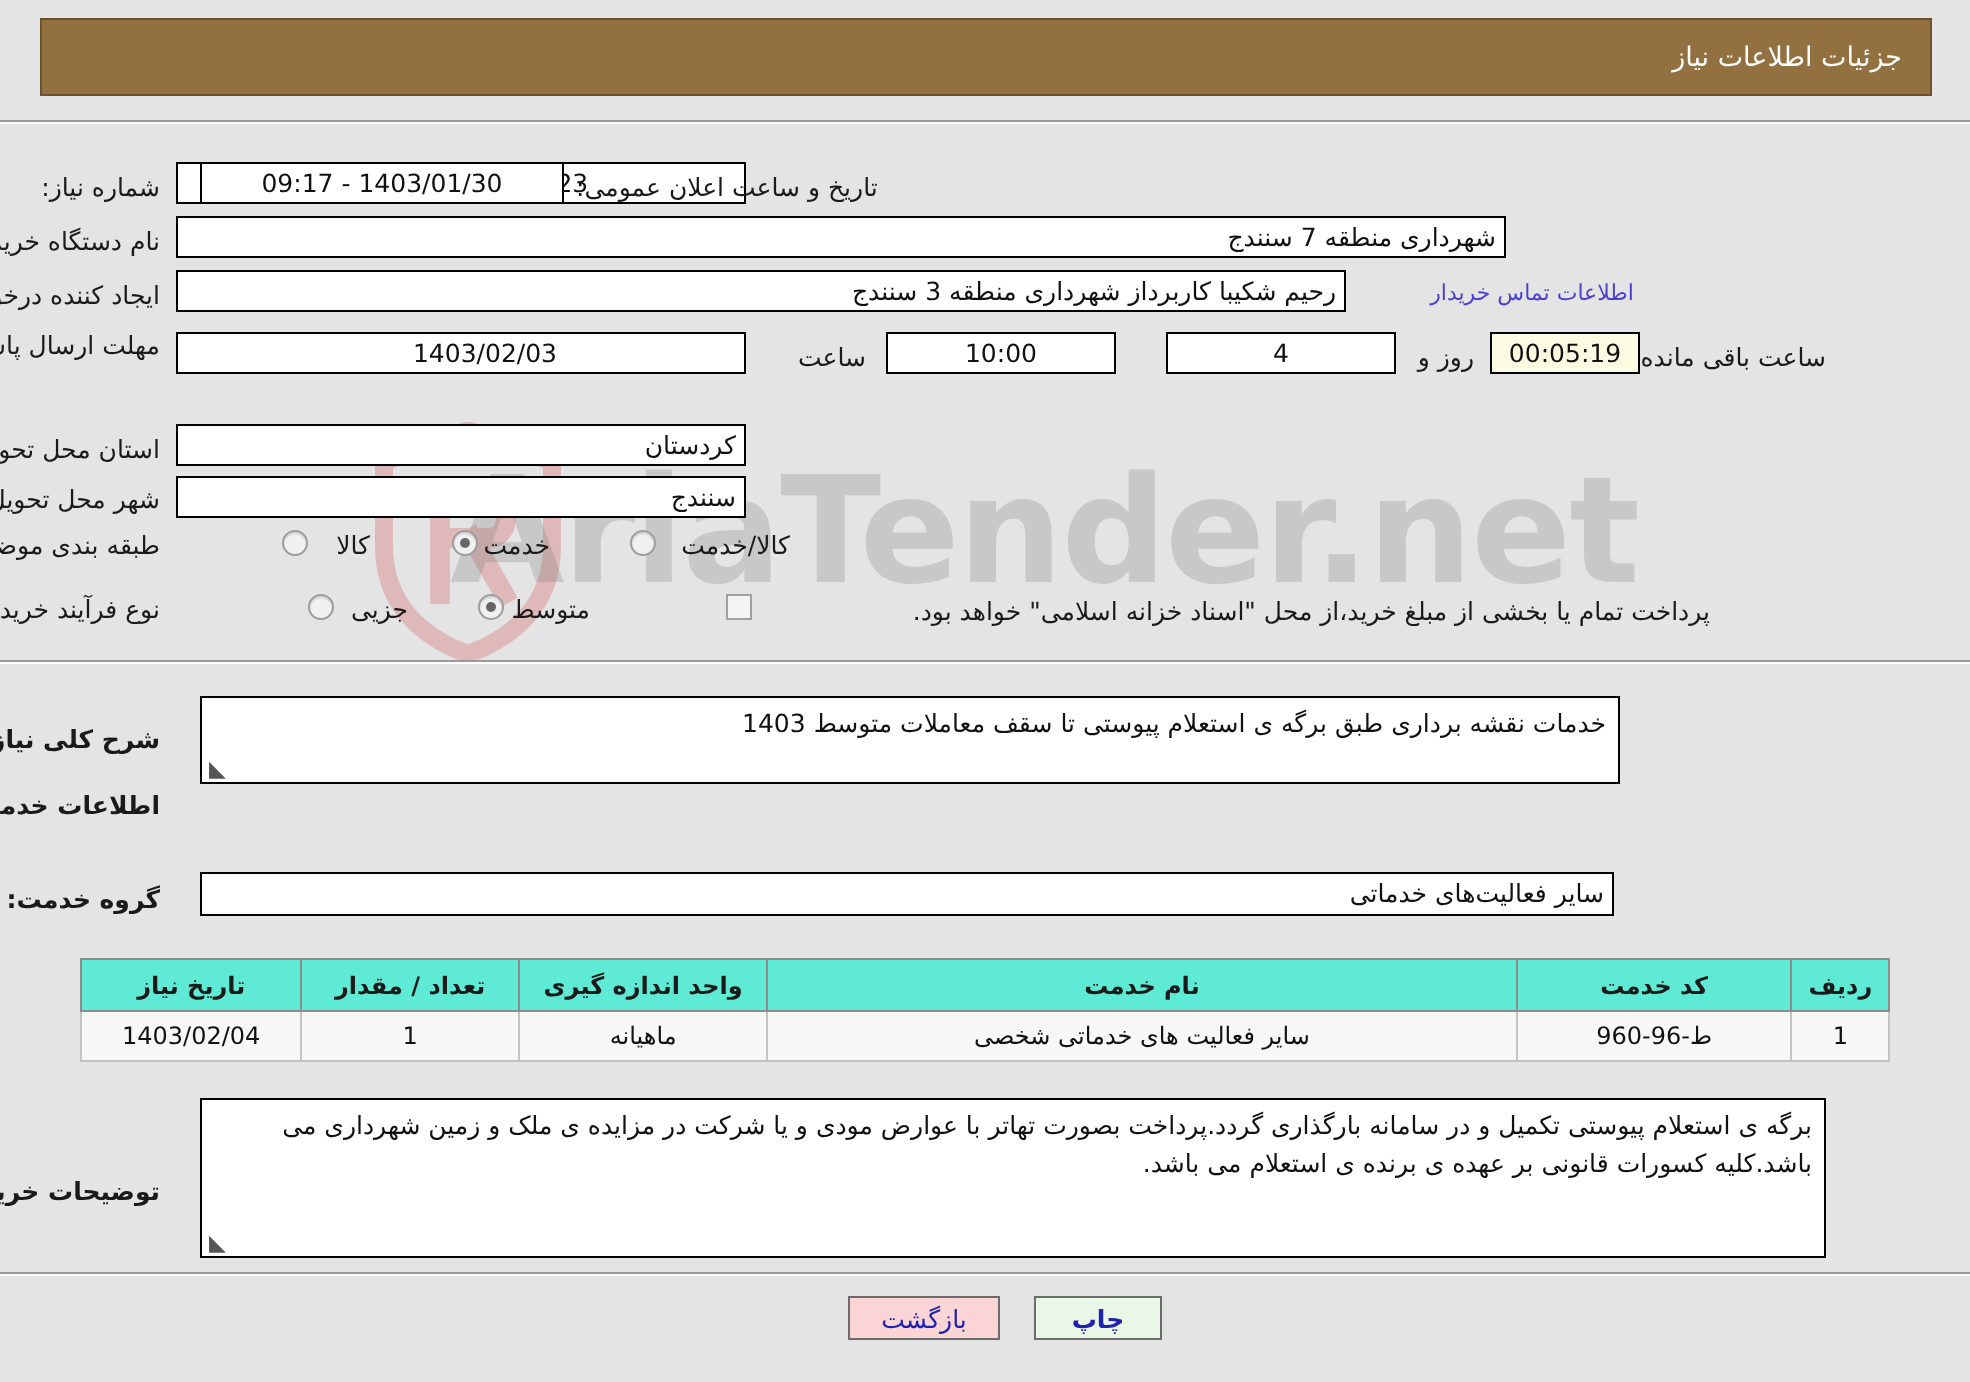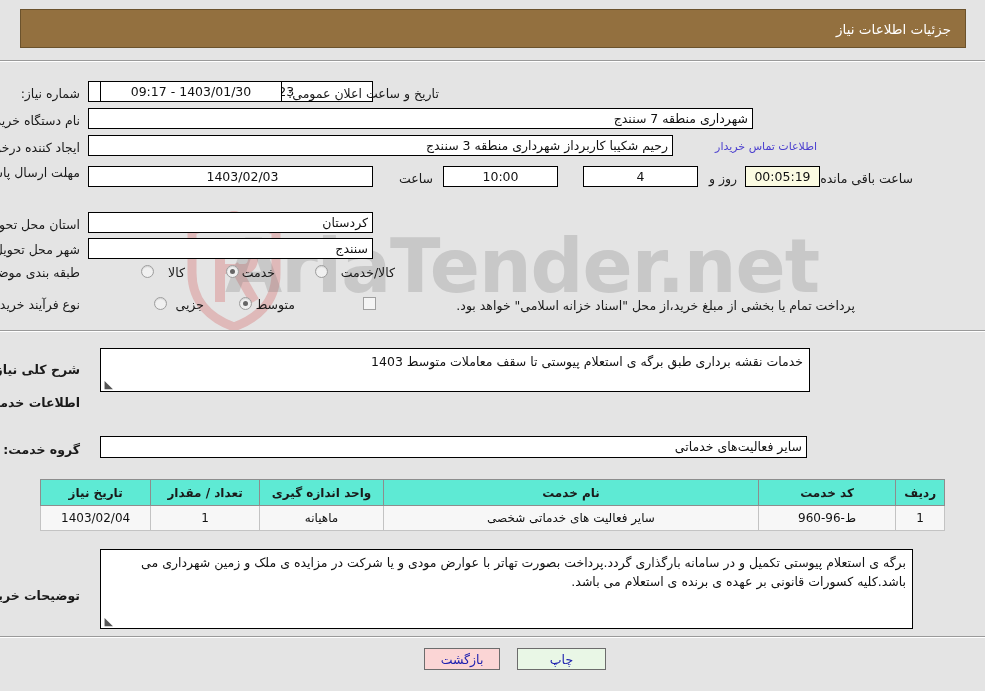--- a/index.html
+++ b/index.html
@@ -293,16 +293,16 @@
       </tr>
     </tbody>
   </table>
 
   <div class="lbl b" style="right:905px; top:588px;">توضیحات خریدار:</div>
   <div class="tarea" style="right:72px; top:549px; width:813px; height:80px;">
     <span>برگه ی استعلام پیوستی تکمیل و در سامانه بارگذاری گردد.پرداخت بصورت تهاتر با عوارض مودی و یا شرکت در مزایده ی ملک و زمین شهرداری می باشد.کلیه کسورات قانونی بر عهده ی برنده ی استعلام می باشد.</span>
     <span class="grip">◣</span>
   </div>
 
-  <div class="btn print" style="left:517px; top:648px; width:89px;">چاپ</div>
+  <div class="btn print" style="left:517px; top:648px; width:64px;font-weight:bold;">چاپ</div>
   <div class="btn back" style="left:424px; top:648px; width:76px;">بازگشت</div>
 
 </div>
 
 </body></html>

